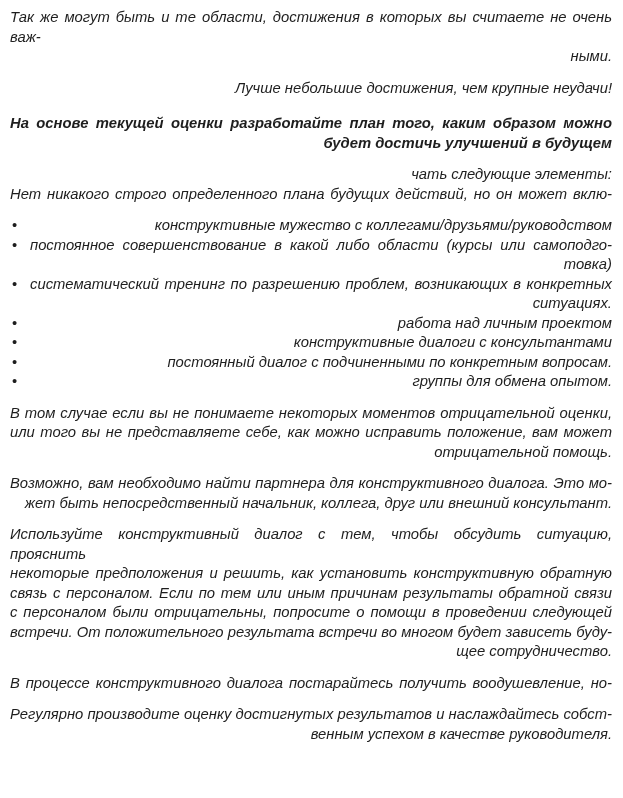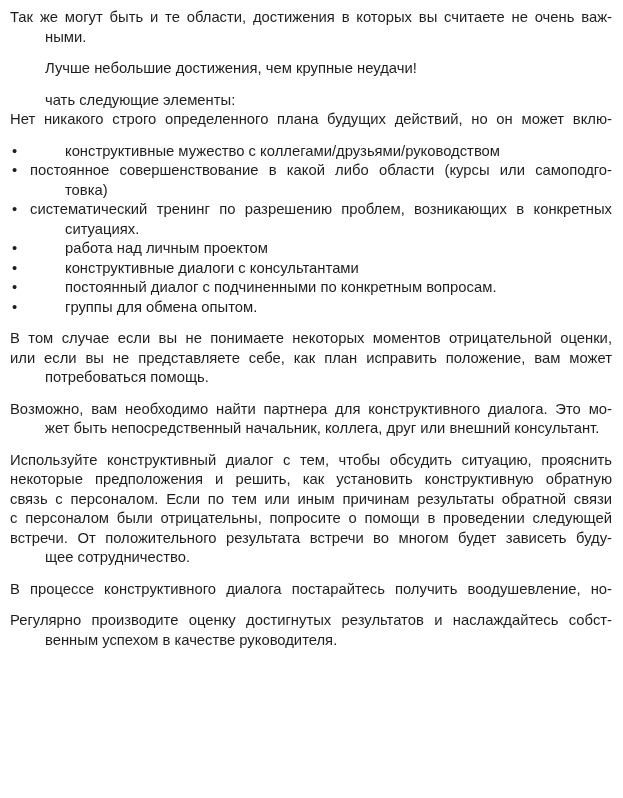--- a/index.html
+++ b/index.html
@@ -18,28 +18,29 @@
     padding: 8px 11px 6px 10px;
     background: #ffffff;
   }
   .block { margin: 0 0 12px 0; }
   .block:last-child { margin-bottom: 0; }
   .heading { margin-top: 16px; }
   .line {
     font-size: 14.8px;
     line-height: 19.5px;
     white-space: normal;
+    font-style: italic;
   }
   .heading .line { font-weight: bold; }
   
   .line.mid {
     text-align: justify;
     text-align-last: justify;
   }
-  .line.last { text-align: left; margin-left: 35px; }
+  .line.last { text-align: right; }
   .list-item { display: flex; }
   .marker {
     flex: 0 0 20px;
     width: 20px;
     font-size: 14.8px;
     line-height: 19.5px;
     padding-left: 2px;
     box-sizing: border-box;
   }
   .item-text { flex: 1 1 auto; min-width: 0; }
@@ -51,20 +52,24 @@
 
   <div class="block paragraph">
     <div class="line mid">Так же могут быть и те области, достижения в которых вы считаете не очень важ-</div>
     <div class="line last">ными.</div>
   </div>
 
   <div class="block paragraph">
     <div class="line last">Лучше небольшие достижения, чем крупные неудачи!</div>
   </div>
 
+  <div class="block heading">
+    <div class="line mid">На основе текущей оценки разработайте план того, каким образом можно</div>
+    <div class="line last">будет достичь улучшений в будущем</div>
+  </div>
 
   <div class="block paragraph">
     <div class="line last">чать следующие элементы:</div>
     <div class="line mid">Нет никакого строго определенного плана будущих действий, но он может вклю-</div>
   </div>
 
   <div class="block list">
 
     <div class="list-item">
       <span class="marker">•</span>
@@ -115,22 +120,22 @@
       <div class="item-text">
         <div class="line last">группы для обмена опытом.</div>
       </div>
     </div>
 
   </div>
 
 
   <div class="block paragraph">
     <div class="line mid">В том случае если вы не понимаете некоторых моментов отрицательной оценки,</div>
-    <div class="line mid">или если вы не представляете себе, как план исправить положение, вам может</div>
-    <div class="line last">потребоваться помощь.</div>
+    <div class="line mid">или того вы не представляете себе, как можно исправить положение, вам может</div>
+    <div class="line last">отрицательной помощь.</div>
   </div>
 
   <div class="block paragraph">
     <div class="line mid">Возможно, вам необходимо найти партнера для конструктивного диалога. Это мо-</div>
     <div class="line last">жет быть непосредственный начальник, коллега, друг или внешний консультант.</div>
   </div>
 
   <div class="block paragraph">
     <div class="line mid">Используйте конструктивный диалог с тем, чтобы обсудить ситуацию, прояснить</div>
     <div class="line mid">некоторые предположения и решить, как установить конструктивную обратную</div>

